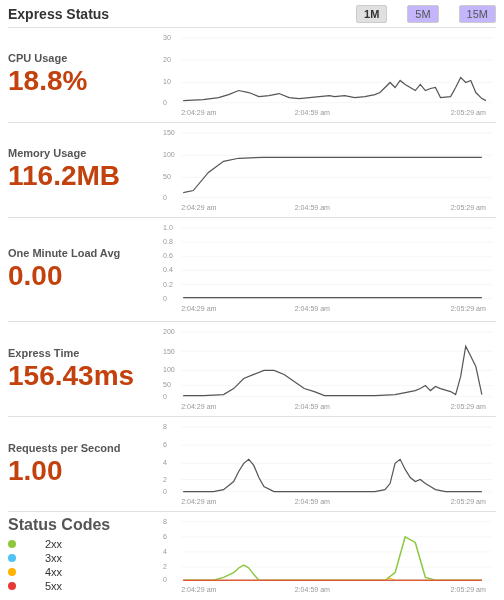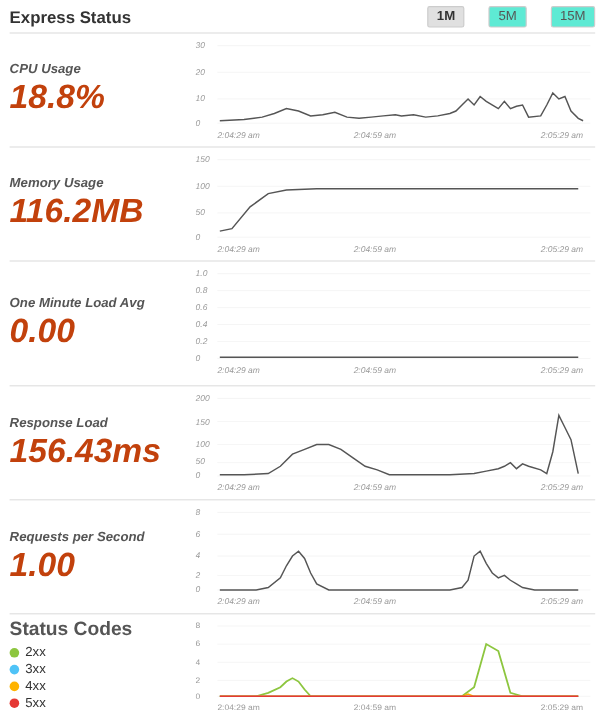--- a/index.html
+++ b/index.html
@@ -28,38 +28,37 @@
       color: #333;
     }
     .time-buttons {
       display: flex;
       gap: 20px;
     }
     .time-btn {
       font-size: 11px;
       padding: 2px 7px;
       border: 1px solid #ccc;
-      background: #5eead4;
+      background: #c4b5fd;
       cursor: pointer;
       color: #555;
       border-radius: 2px;
     }
     .time-btn.active {
       background: #e0e0e0;
       color: #333;
       font-weight: bold;
     }
     
     .metric-row {
       display: flex;
       align-items: stretch;
       border-top: 1px solid #e0e0e0;
       padding: 4px 0 4px 0;
       min-height: 90px;
-      font-style: italic;
     }
     .metric-left {
       width: 155px;
       min-width: 155px;
       padding-right: 8px;
       display: flex;
       flex-direction: column;
       justify-content: center;
     }
     .metric-label {
@@ -104,20 +103,21 @@
       color: #555;
       font-weight: bold;
       margin-bottom: 4px;
     }
     .legend-item {
       display: flex;
       align-items: center;
       font-size: 11px;
       margin-bottom: 2px;
       color: #333;
+      gap: 24px;
     }
     .legend-dot {
       width: 8px;
       height: 8px;
       border-radius: 50%;
       margin-right: 5px;
       display: inline-block;
     }
     .chart-container {
       flex: 1;
@@ -223,21 +223,21 @@
         <polyline points="20,75 316,75" fill="none" stroke="#555" stroke-width="1.2"></polyline>
         <text x="18" y="88" font-size="7" fill="#999">2:04:29 am</text>
         <text x="148" y="88" font-size="7" fill="#999" text-anchor="middle">2:04:59 am</text>
         <text x="320" y="88" font-size="7" fill="#999" text-anchor="end">2:05:29 am</text>
       </svg>
     </div>
   </div>
 
   <div class="metric-row">
     <div class="metric-left">
-      <div class="metric-label">Response Load</div>
+      <div class="metric-label">Express Time</div>
       <div class="metric-value">156.43ms</div>
     </div>
     <div class="metric-chart">
       <svg class="chart-svg" viewBox="0 0 330 85" preserveAspectRatio="none">
         <text x="0" y="8" font-size="7" fill="#999">200</text>
         <text x="0" y="28" font-size="7" fill="#999">150</text>
         <text x="0" y="46" font-size="7" fill="#999">100</text>
         <text x="0" y="60" font-size="7" fill="#999">50</text>
         <text x="0" y="72" font-size="7" fill="#999">0</text>
         <line x1="18" y1="6" x2="326" y2="6" stroke="#eee" stroke-width="0.5"></line>

